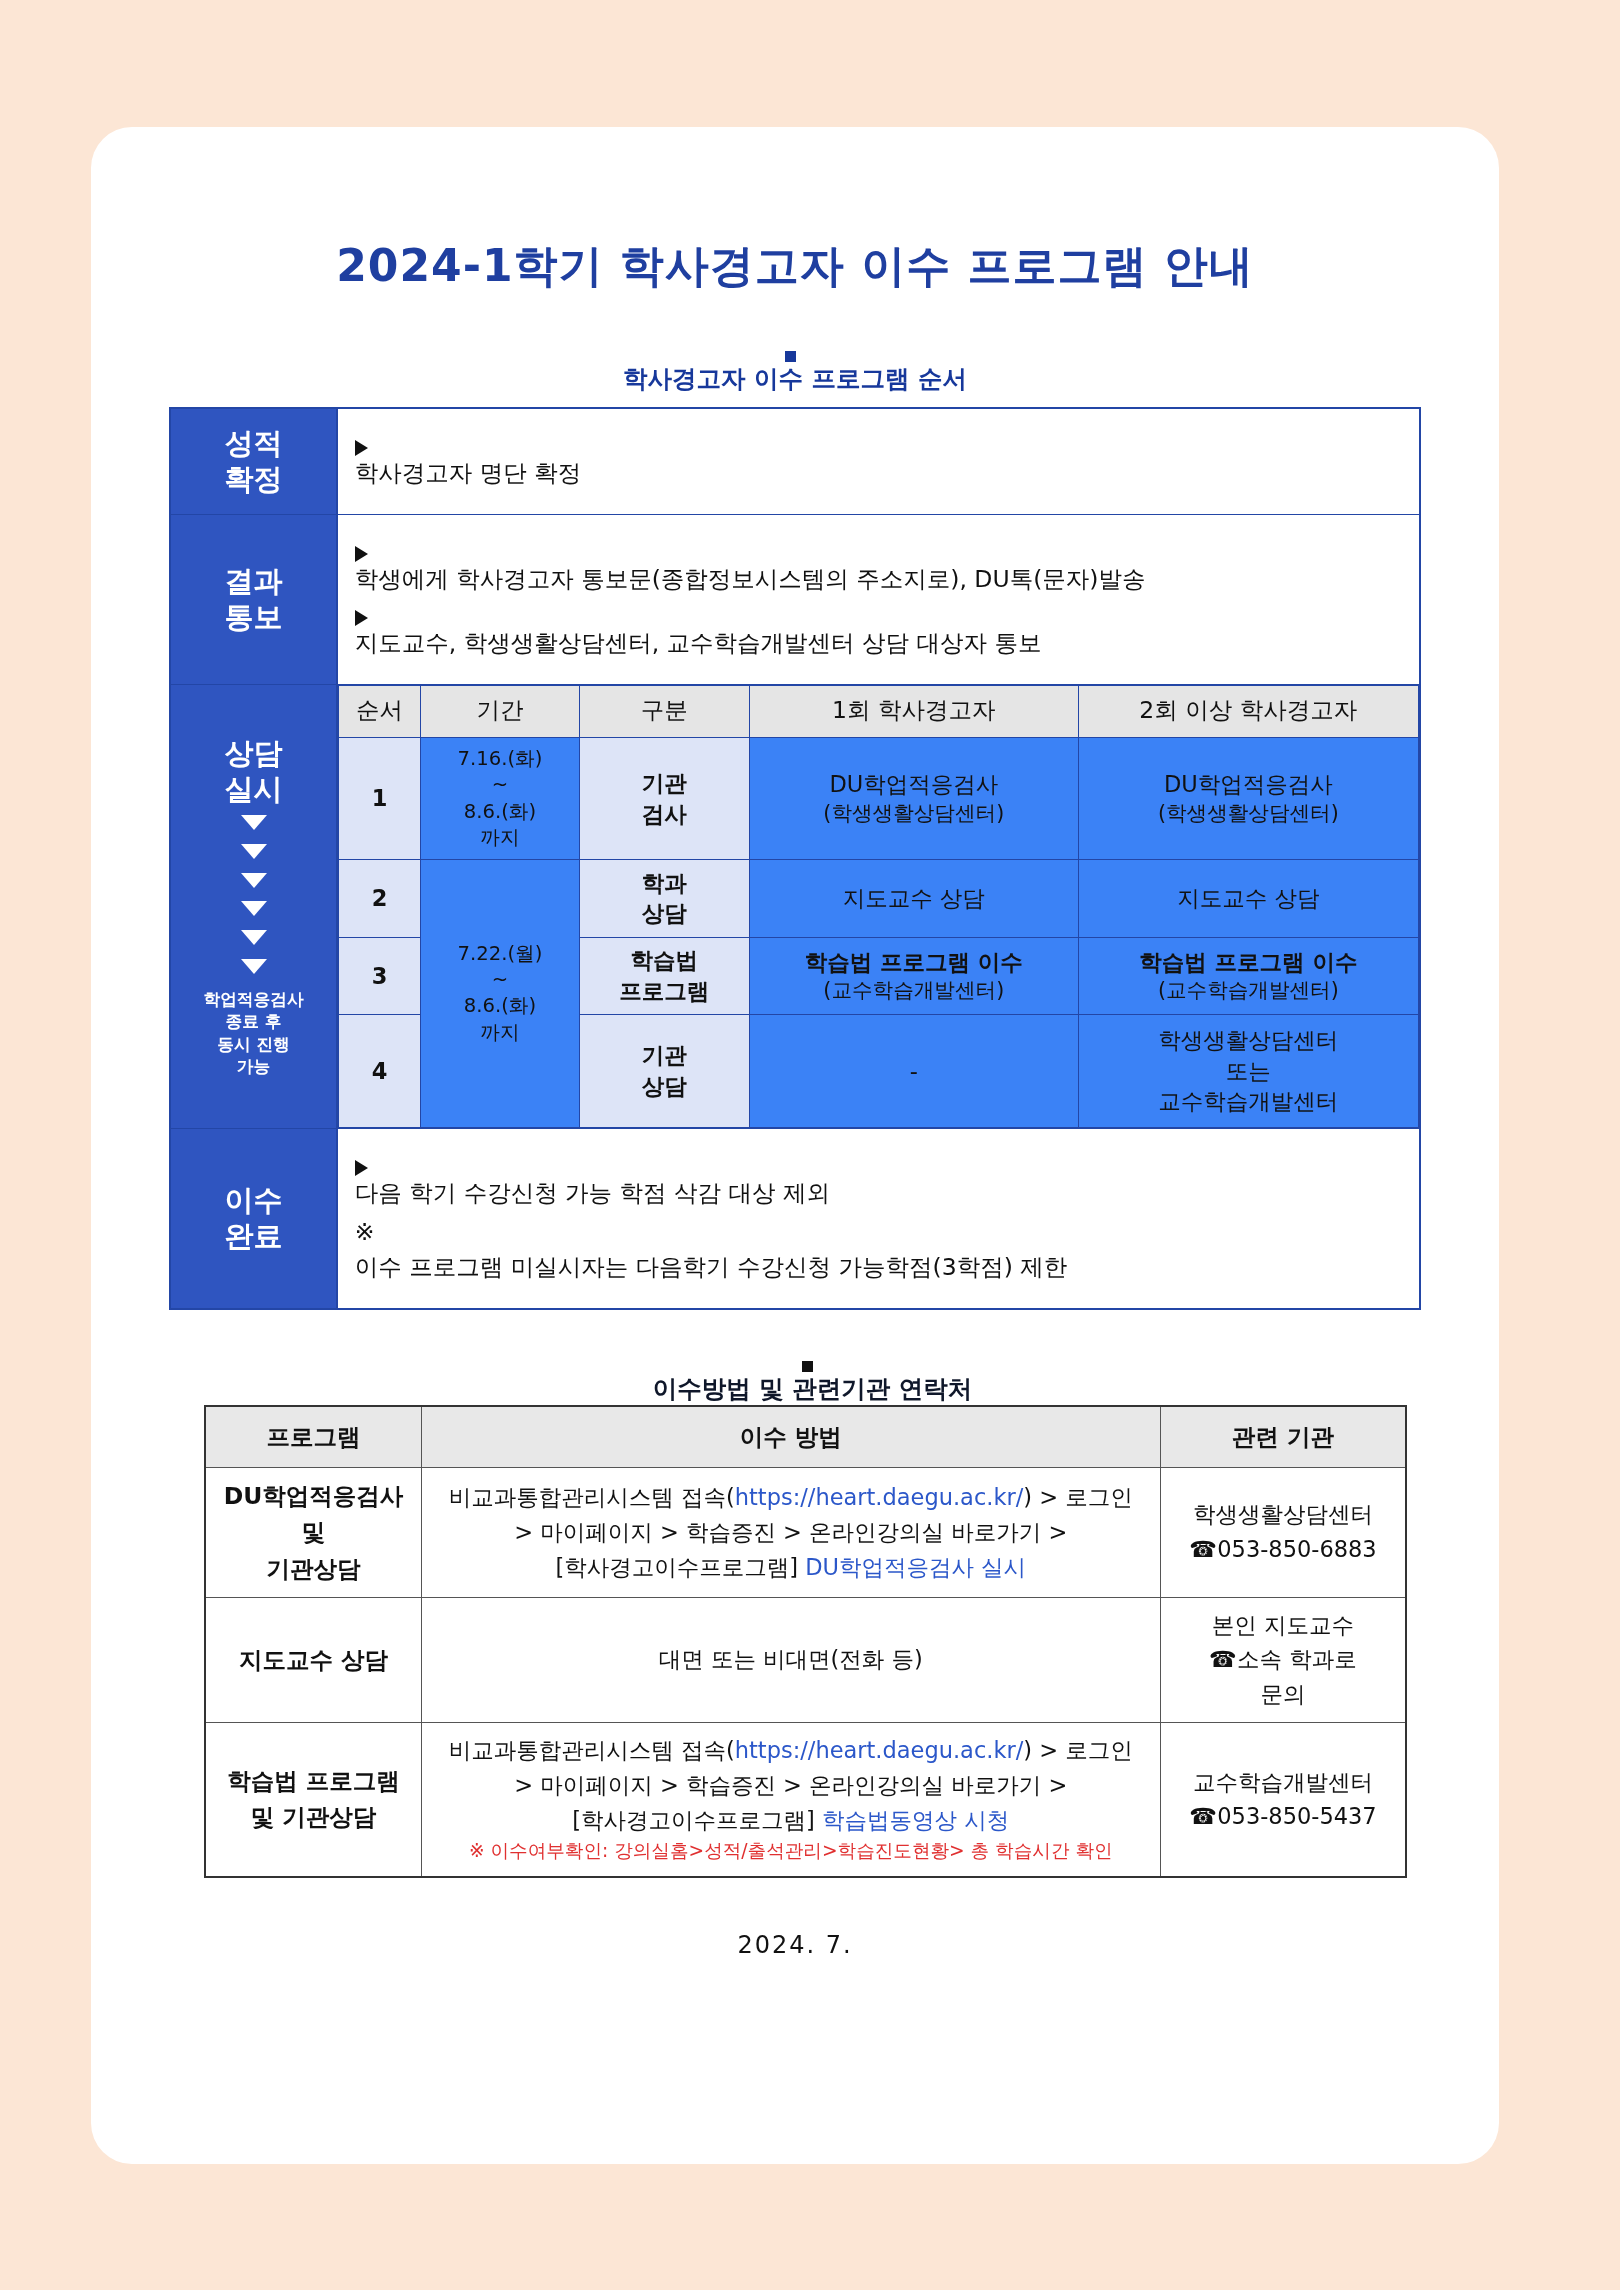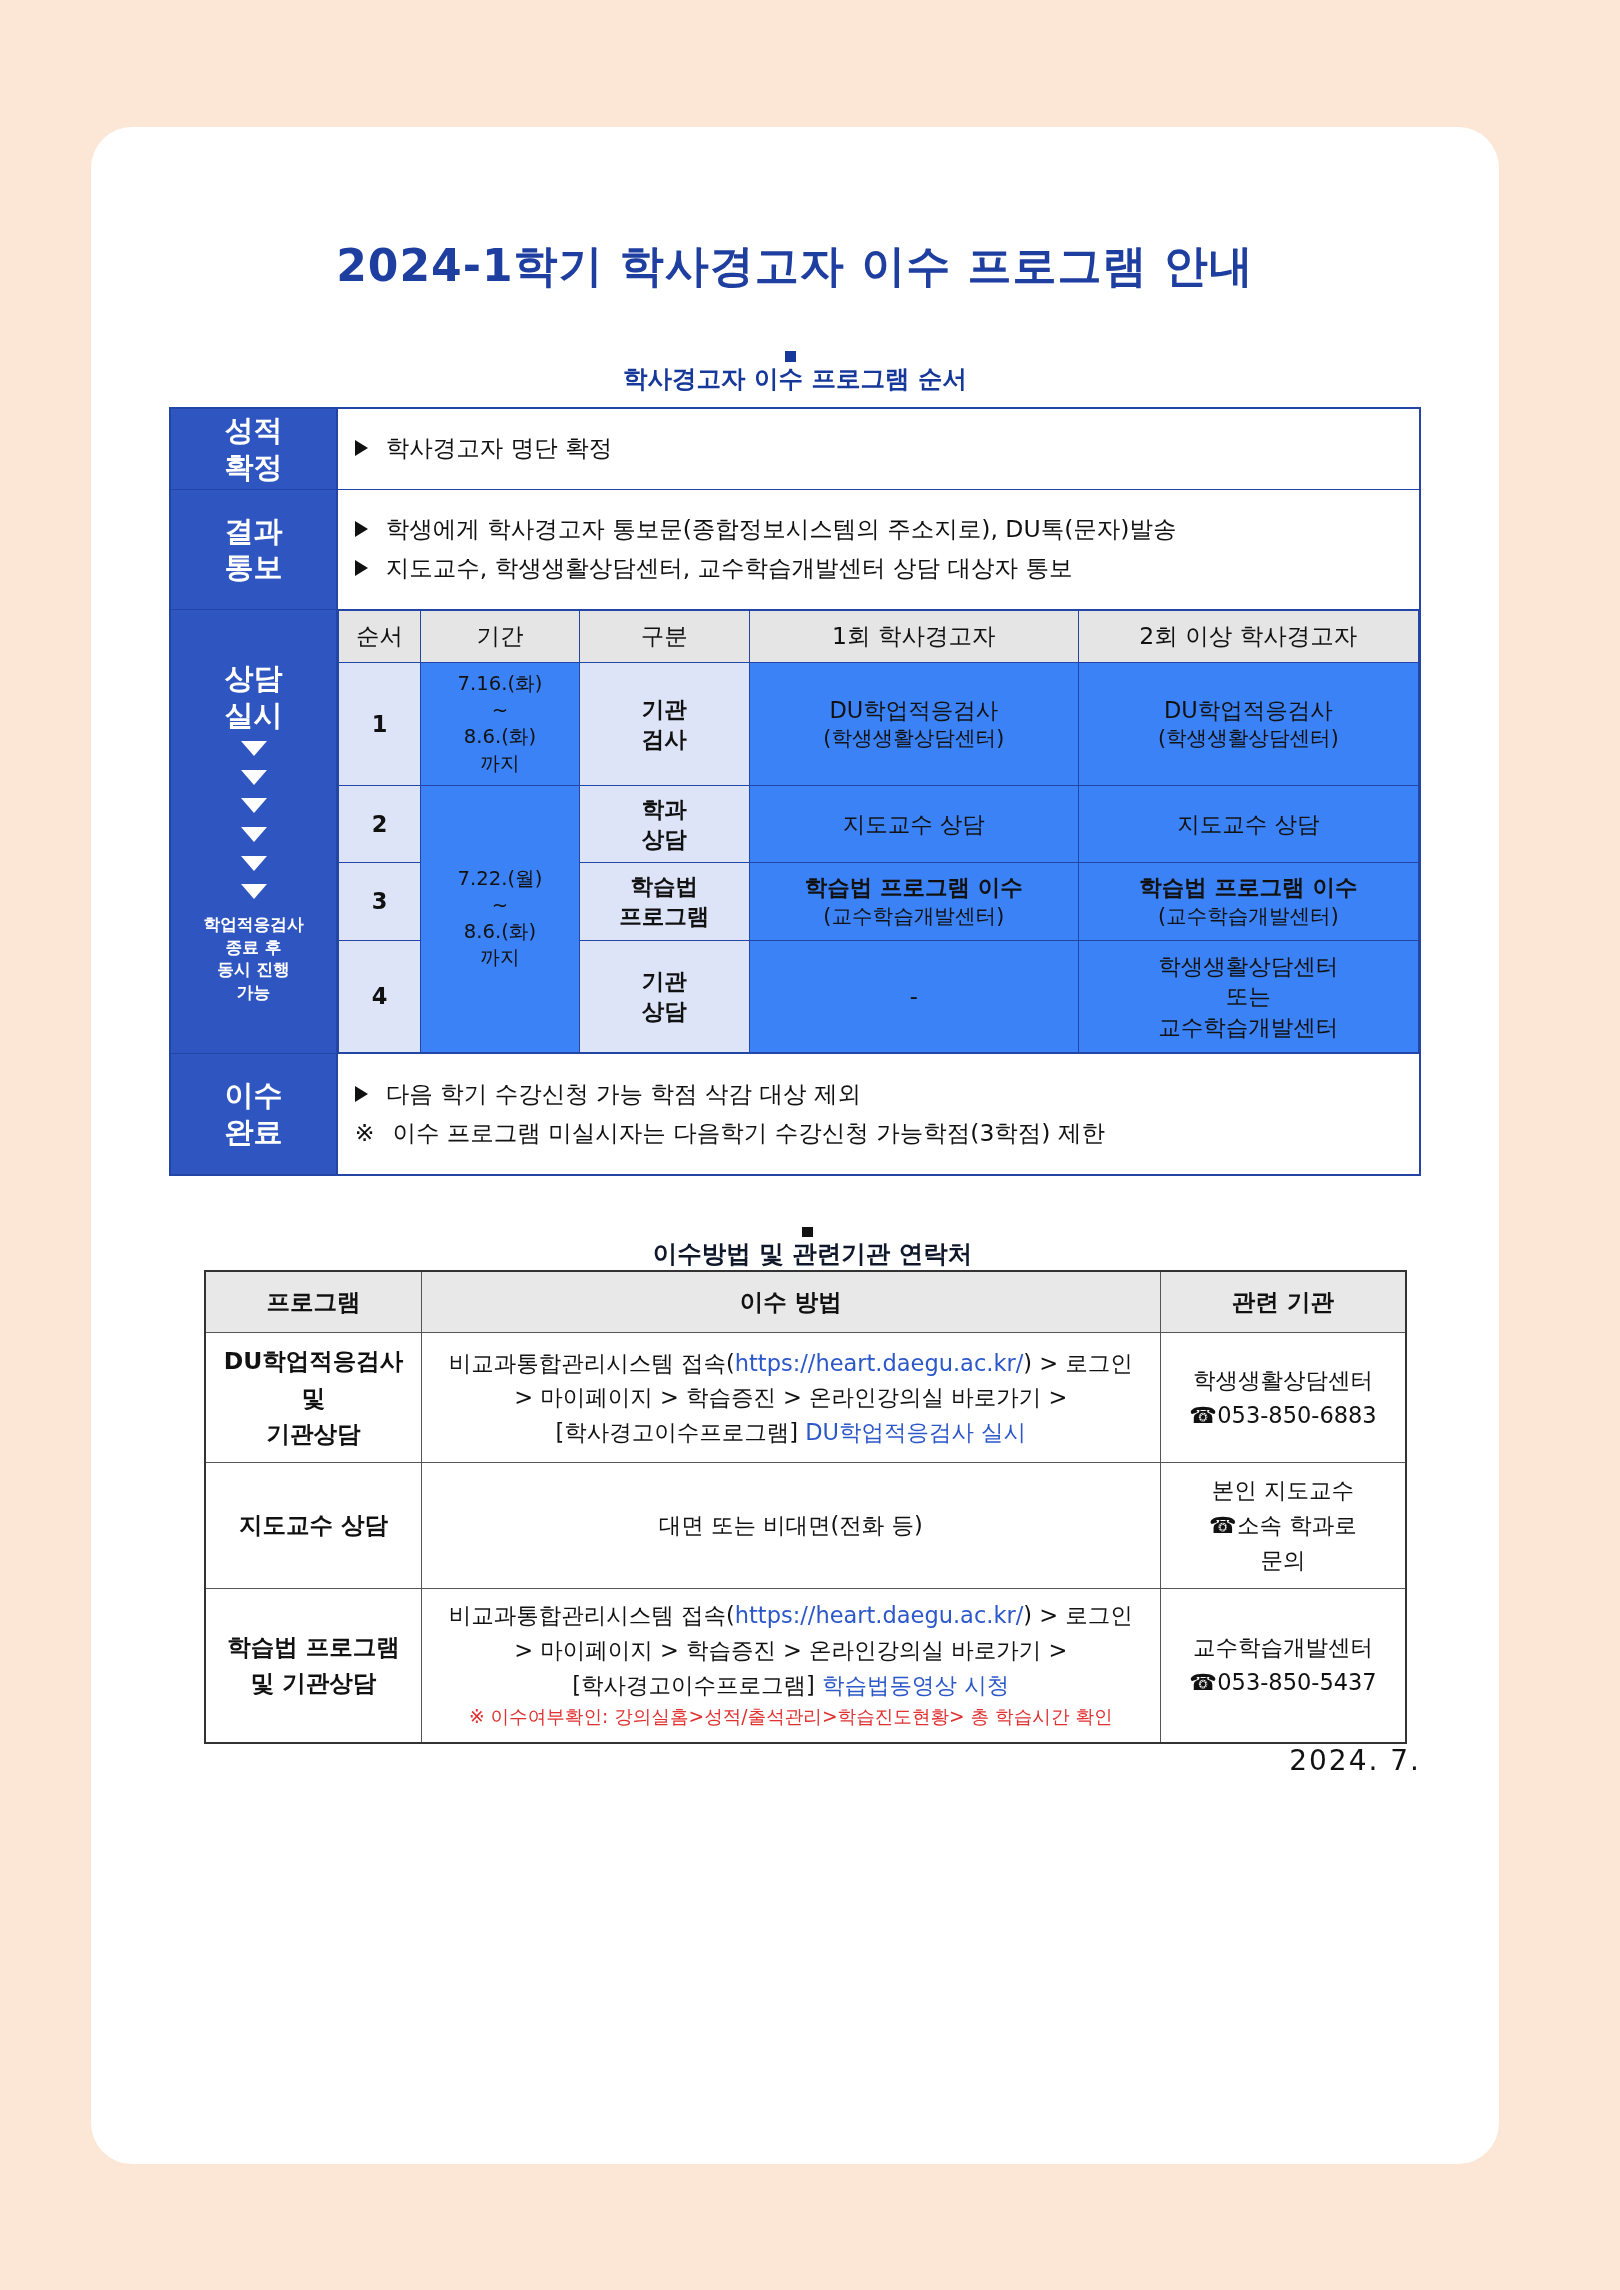--- a/index.html
+++ b/index.html
@@ -103,23 +103,24 @@
   }
   .cellpad {
     padding: 17.6px 15.7px;
     font-size: 23.5px;
     color: #111;
     line-height: 1.5;
   }
   .line {
     display: flex;
     align-items: flex-start;
-    gap: 18px;
+    gap: 0;
     margin: 3.9px 0;
     white-space: nowrap;
+    flex-direction: column;
   }
   .tri-right {
     flex: 0 0 auto;
     margin-top: 8.8px;
     width: 0; height: 0;
     border-top: 8.8px solid transparent;
     border-bottom: 8.8px solid transparent;
     border-left: 13.7px solid #111;
   }
   .star { flex: 0 0 auto; }
@@ -169,23 +170,24 @@
     background: #e8e8e8;
     font-weight: bold;
     font-size: 23.5px;
     padding: 11.8px 5.9px;
   }
   .contact td.prog { font-weight: bold; font-size: 23.5px; }
   .lnk { color: #2b57c9; }
   .redsmall { color: #e03030; font-size: 18.6px; }
   .bluesmall { color: #2b57c9; }
   .footer-date {
-    text-align: right;
-    font-size: 28px;
+    text-align: center;
+    font-size: 24px;
     color: #111;
+    margin-top: 53px;
     letter-spacing: 2px;
   }
 </style>
 </head>
 <body>
 
 <div class="page">
 
   <div class="doc-title">2024-1학기 학사경고자 이수 프로그램 안내</div>
 

